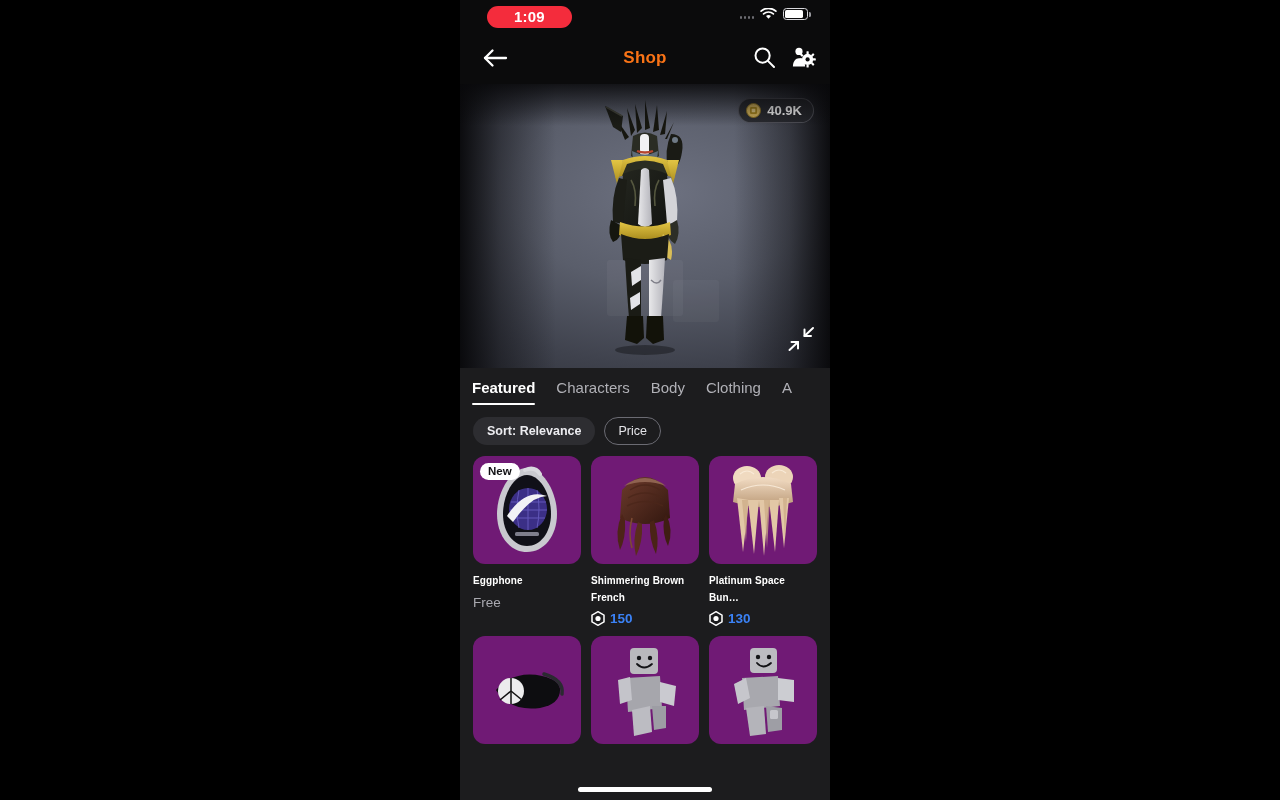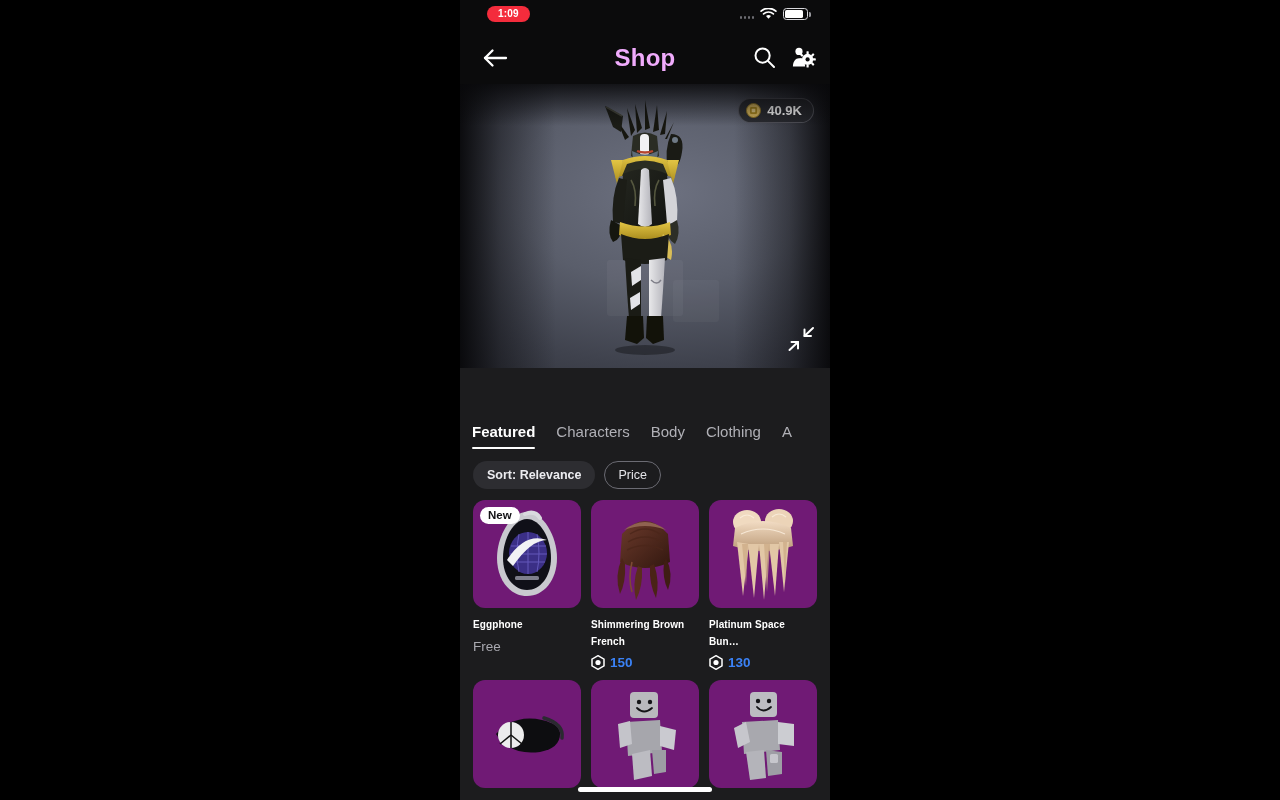--- a/index.html
+++ b/index.html
@@ -20,22 +20,22 @@
   }
 
   
   .statusbar {
     position:relative; height:32px; width:100%;
     background:#0b0b0c;
   }
   .rec-pill {
     position:absolute; left:27px; top:6px;
     background:#f42c3c; color:#fff;
-    font-size:10px; font-weight:bold;
-    border-radius:11px; padding:2px 11px 3px;
+    font-size:15px; font-weight:bold;
+    border-radius:11px; padding:2px 27px 3px;
     letter-spacing:.2px;
   }
   .status-right {
     position:absolute; right:22px; top:8px;
     display:flex; align-items:center; gap:6px;
   }
   .sig-dots { display:flex; gap:1.5px; align-items:flex-end; height:9px; }
   .sig-dots i { display:block; width:2.5px; height:2.5px; background:#6d6d72; border-radius:50%; }
   .wifi-ic { display:block; }
   .batt {
@@ -51,21 +51,21 @@
   
   .navbar {
     position:relative; height:52px; width:100%;
     background:#0b0b0c;
     display:flex; align-items:center;
   }
   .nav-back { position:absolute; left:18px; top:10px; width:34px; height:32px;
               display:flex; align-items:center; justify-content:center; cursor:pointer; }
   .nav-title {
     width:100%; text-align:center;
-    color:#f0abfc; font-size:24px; font-weight:bold; letter-spacing:.2px;
+    color:#f97316; font-size:17px; font-weight:bold; letter-spacing:.2px;
   }
   .nav-actions { position:absolute; right:12px; top:9px; display:flex; align-items:center; gap:9px; }
   .nav-ic { width:30px; height:32px; display:flex; align-items:center; justify-content:center; cursor:pointer; }
 
   
   .preview {
     position:relative; width:100%; height:284px;
     background:
       radial-gradient(120% 95% at 55% 38%, #6d7180 0%, #5a5e6b 34%, #3f424d 64%, #24262d 100%);
     overflow:hidden;
@@ -97,21 +97,21 @@
     display:flex; align-items:center; gap:6px;
     background:rgba(36,37,42,.86);
     border:1px solid rgba(150,150,160,.35);
     border-radius:14px; padding:4px 11px 4px 7px;
     cursor:pointer;
   }
   .coin-badge span { color:#fff; font-size:13px; font-weight:bold; }
   .expand-ic { position:absolute; right:14px; bottom:14px; width:30px; height:30px; cursor:pointer; }
 
   
-  .tabs-wrap { background:#1c1c1e;margin-top:44px; }
+  .tabs-wrap { background:#1c1c1e; }
   .tabs-row1 {
     position:relative; display:flex; align-items:flex-end; gap:21px;
     padding:0 12px; height:37px; overflow:hidden;
   }
   .tab {
     color:#b0b0b6; font-size:15px; padding-bottom:9px; white-space:nowrap; cursor:pointer;
   }
   .tab.active { color:#fff; font-weight:bold; position:relative; }
   .tab.active::after {
     content:""; position:absolute; left:0; right:0; bottom:0; height:2.5px;

